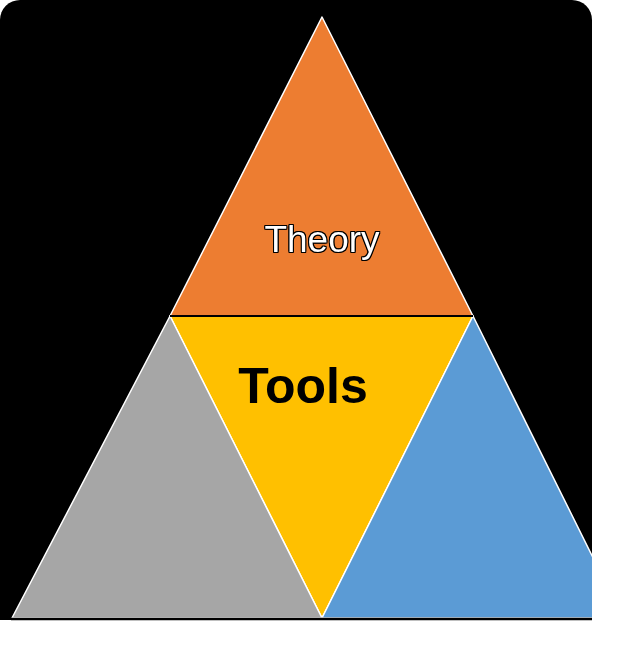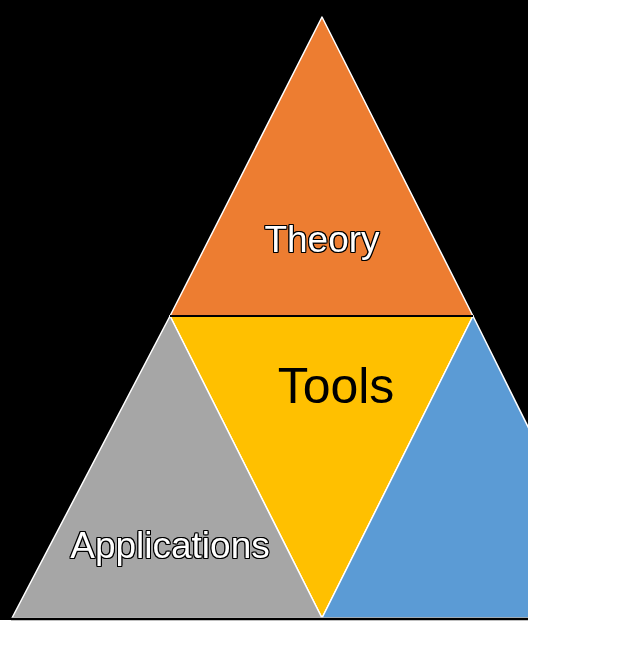--- a/index.html
+++ b/index.html
@@ -3,24 +3,25 @@
 <meta charset="utf-8">
 <style>
   html, body {
     margin: 0;
     padding: 0;
     background: #ffffff;
     font-family: "Liberation Sans", sans-serif;
   }
   .stage {
     position: relative;
-    width: 528px;
+    width: 592px;
     height: 652px;
     overflow: hidden;
     background: #ffffff;
+    border-radius: 20px;
   }
   .stage svg {
     position: absolute;
     left: 0;
     top: 0;
     display: block;
   }
   .label {
     position: absolute;
     transform: translate(-50%, -50%);
@@ -34,21 +35,21 @@
     text-shadow:
       -1px -1px 0 #000, 0 -1px 0 #000, 1px -1px 0 #000,
       -1px  0   0 #000, 1px  0   0 #000,
       -1px  1px 0 #000, 0  1px 0 #000, 1px  1px 0 #000;
   }
   .label.plain {
     color: #000000;
     font-size: 50px;
   }
   .label-theory       { left: 322px; top: 239px; }
-  .label-tools        { left: 336px; top: 386px; }
+  .label-tools        { left: 303px; top: 386px; font-weight: bold; }
   .label-applications { left: 170px; top: 545px; }
   .label-process      { left: 471px; top: 544px; }
 </style>
 </head>
 <body>
 
 <div class="stage">
 
   <svg width="637" height="652" viewBox="0 0 637 652">
 
@@ -66,16 +67,15 @@
 
     <line x1="170" y1="316" x2="473" y2="316" stroke-width="2" stroke="#000000"></line>
 
     <line x1="11" y1="619" x2="624" y2="619" stroke-width="2.5" stroke="#000000"></line>
   </svg>
 
   <div class="label outlined label-theory">Theory</div>
 
   <div class="label plain label-tools">Tools</div>
 
-  <div class="label outlined label-applications">Applications</div>
 
 
 </div>
 
 </body></html>

